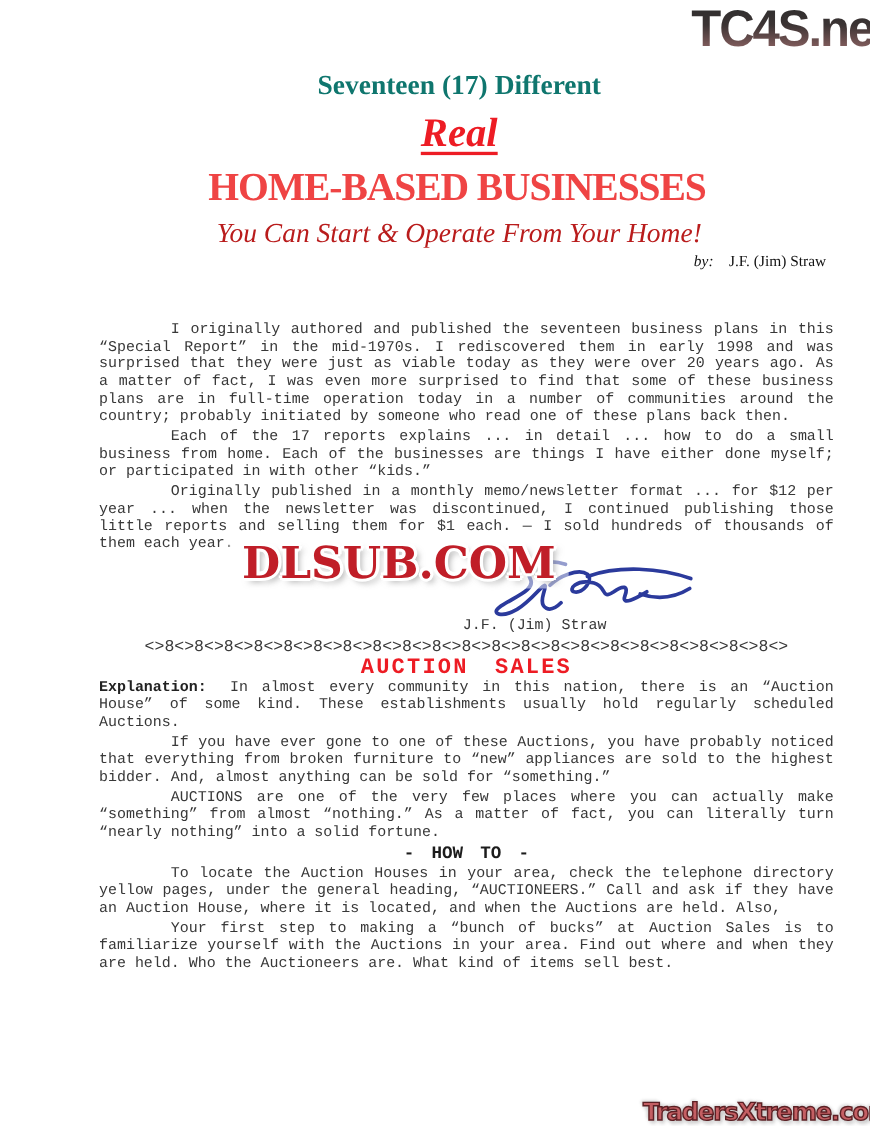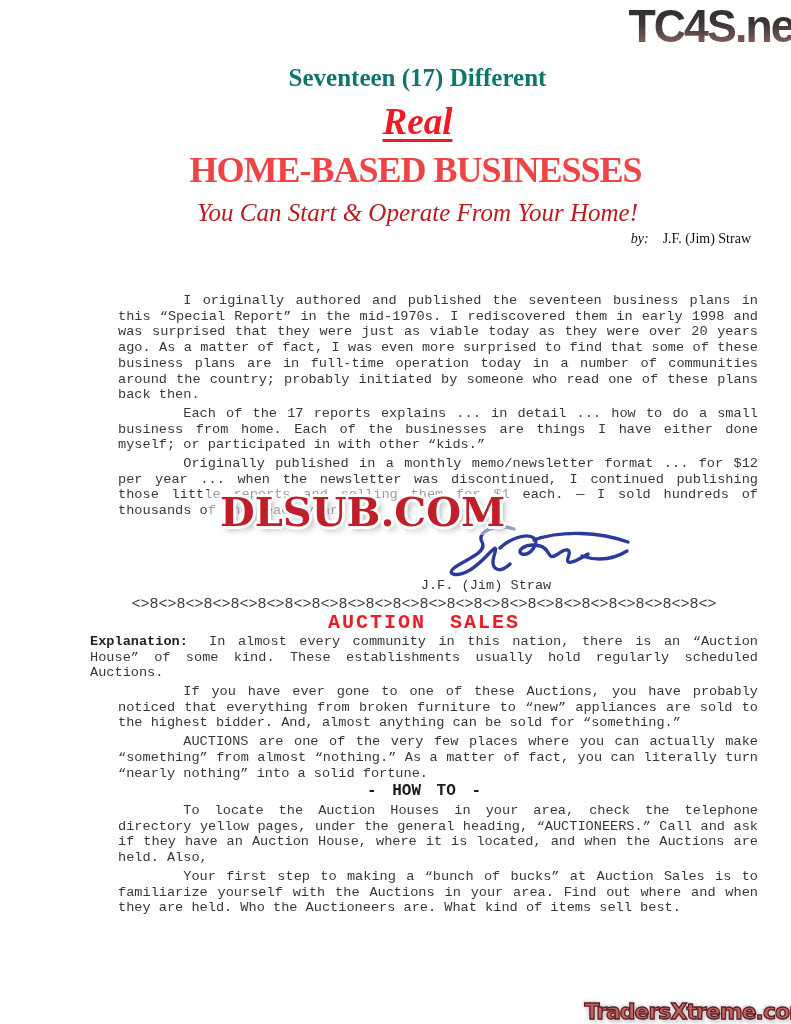--- a/index.html
+++ b/index.html
@@ -45,21 +45,21 @@
     text-align:right;padding-right:62px;margin:4px 0 0 0;
   }
   .byline .by{font-style:italic;margin-right:14px;}
   
   .content{
     padding:46px 55px 0 68px;
     font-size:13.6px;line-height:15.7px;color:#383838;
     text-align:justify;
   }
   .content p{margin:0 0 3px 0;}
-  .content p.indent{text-indent:8ch;margin-left:28px;}
+  .content p.indent{text-indent:8ch;}
   .expl-label{font-weight:bold;color:#222;margin-right:2.6ch;}
   
   .dlsub{
     position:absolute;left:208px;top:488px;
     font-family:"DejaVu Serif", serif;font-weight:bold;
     font-size:40px;letter-spacing:0px;color:#c01e28;
     background:rgba(255,255,255,.5);
     padding:0 12px;border-radius:4px;
     text-shadow:
       -3px 0 0 #fff, 3px 0 0 #fff, 0 -3px 0 #fff, 0 3px 0 #fff,

